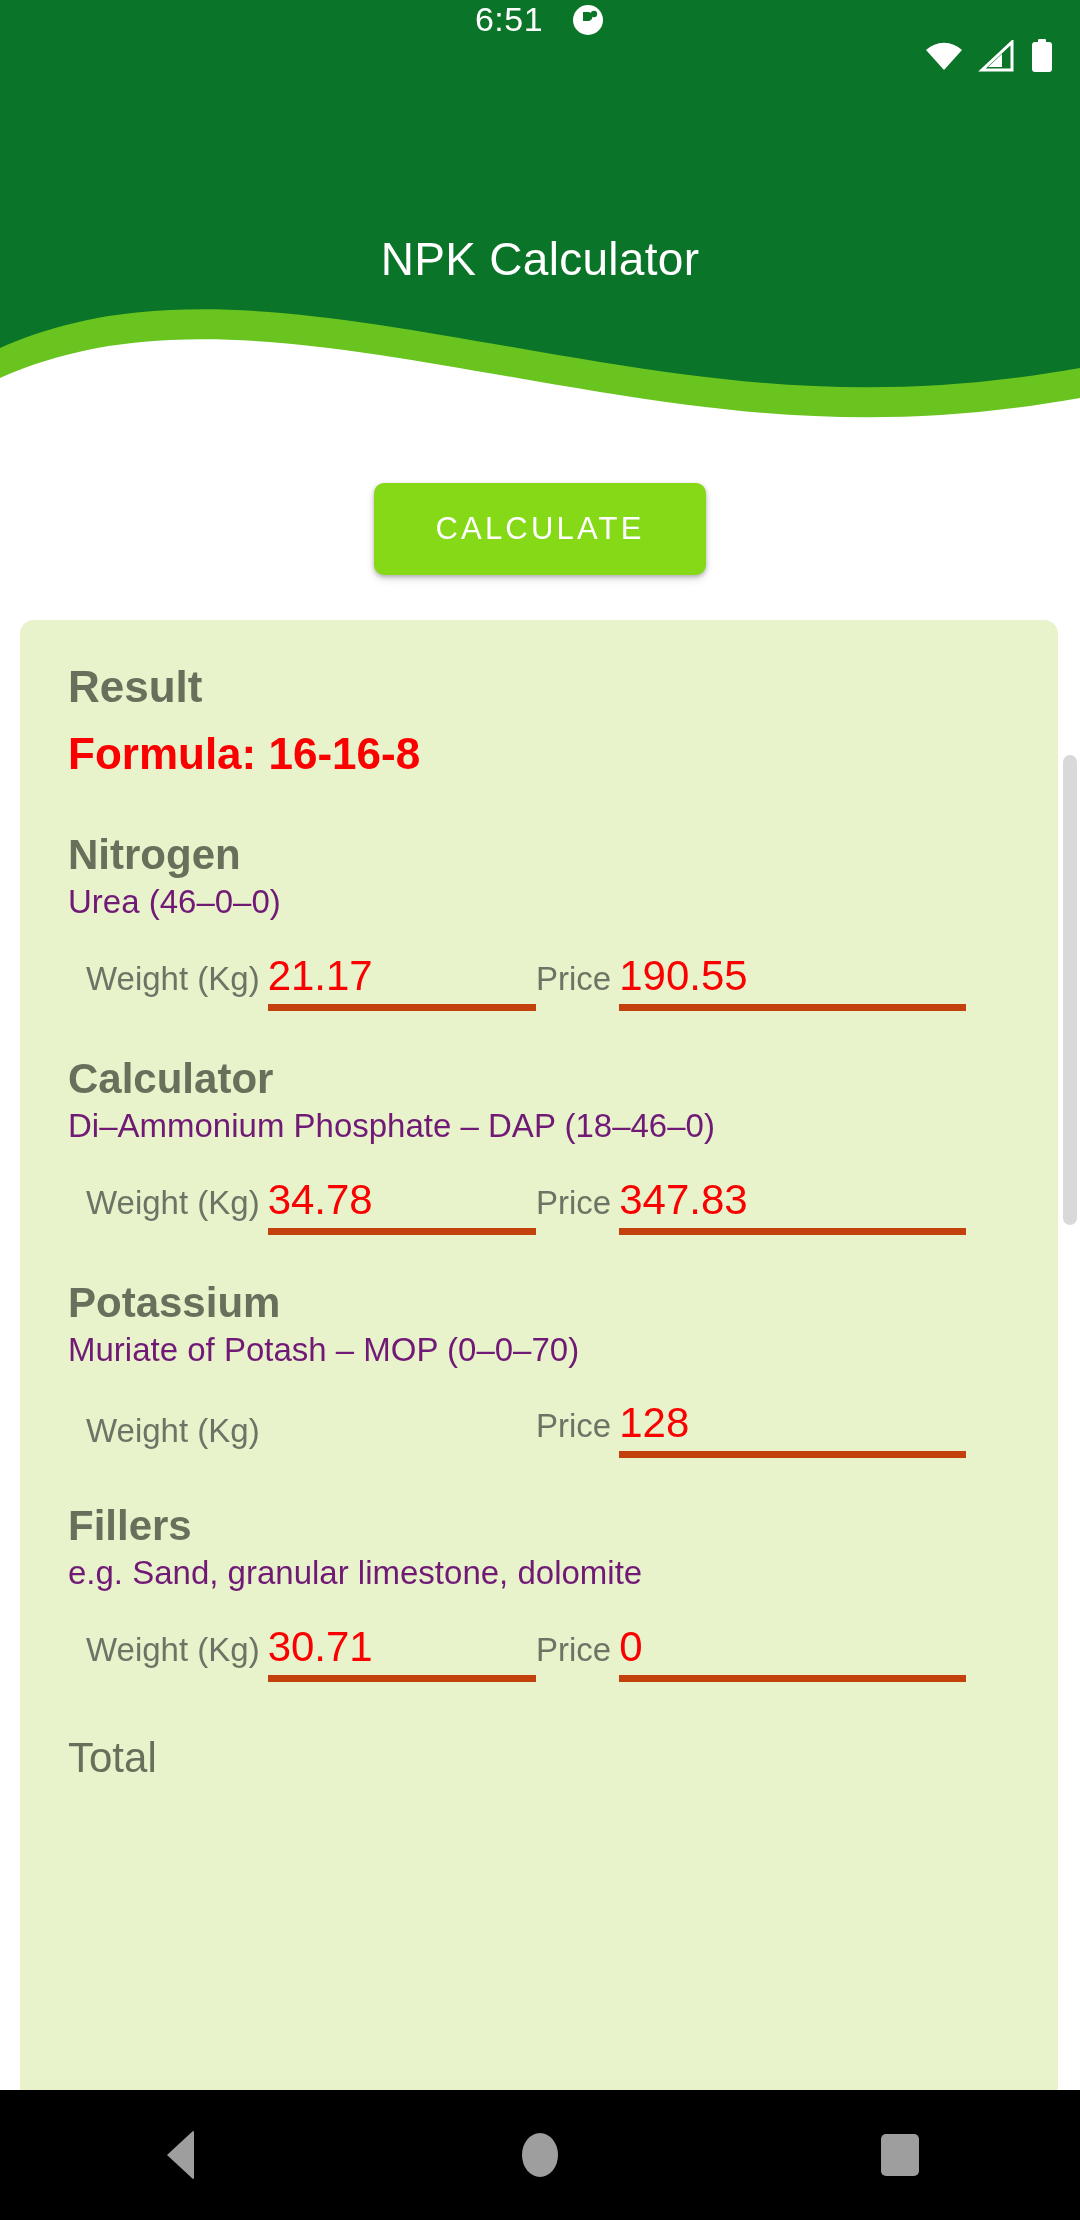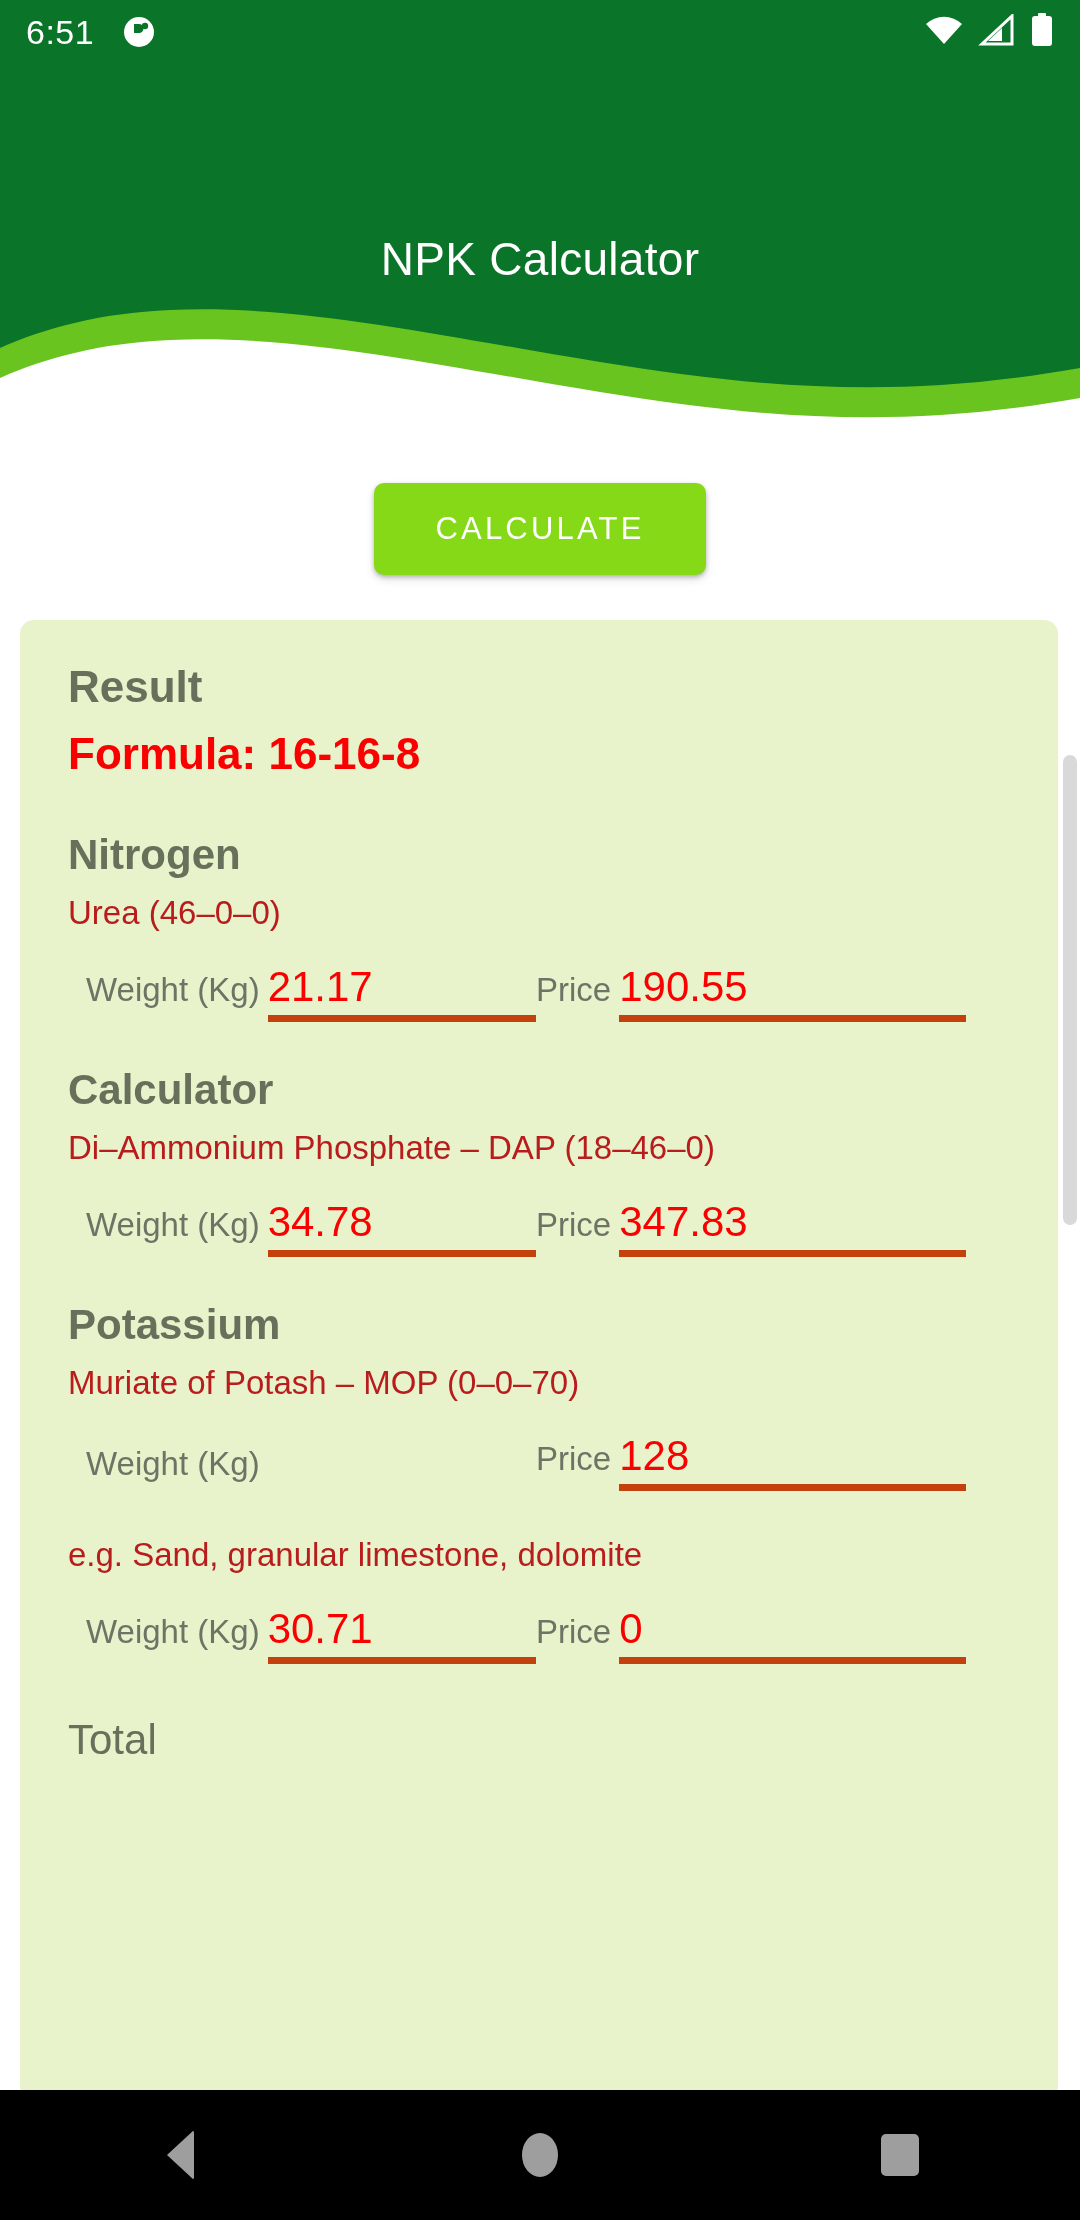--- a/index.html
+++ b/index.html
@@ -16,20 +16,21 @@
   .status-bar {
     position: absolute;
     top: 0; left: 0;
     width: 1080px;
     height: 64px;
     background: #0a7428;
     display: flex;
     align-items: center;
     padding: 0 26px;
     z-index: 5;
+    flex-direction: column;
   }
   .status-left {
     display: flex;
     align-items: center;
     gap: 28px;
   }
   .status-clock {
     color: #ffffff;
     font-size: 34px;
     font-family: "Liberation Sans", sans-serif;
@@ -122,23 +123,23 @@
   .nutrient-block { margin-top: 44px; }
   .nutrient-block.first { margin-top: 52px; }
 
   .nutrient-name {
     font-size: 42px;
     font-weight: bold;
     color: #67705a;
     line-height: 1.12;
   }
   .nutrient-source {
-    margin-top: 15px;
+    margin-top: 4px;
     font-size: 33px;
-    color: #b91c1c;
+    color: #701a75;
     line-height: 1.2;
   }
 
   .field-row {
     display: flex;
     align-items: flex-end;
     margin-top: 32px;
     padding-left: 18px;
   }
   .field-group {
@@ -322,20 +323,21 @@
       <div class="field-group price">
         <span class="field-label">Price</span>
         <span class="field-input">
           <span class="field-value">128</span>
         </span>
       </div>
     </div>
   </div>
 
   <div class="nutrient-block">
+    <div class="nutrient-name">Fillers</div>
     <div class="nutrient-source">e.g. Sand, granular limestone, dolomite</div>
     <div class="field-row">
       <div class="field-group weight">
         <span class="field-label">Weight (Kg)</span>
         <span class="field-input">
           <span class="field-value">30.71</span>
         </span>
       </div>
       <div class="field-group price">
         <span class="field-label">Price</span>

